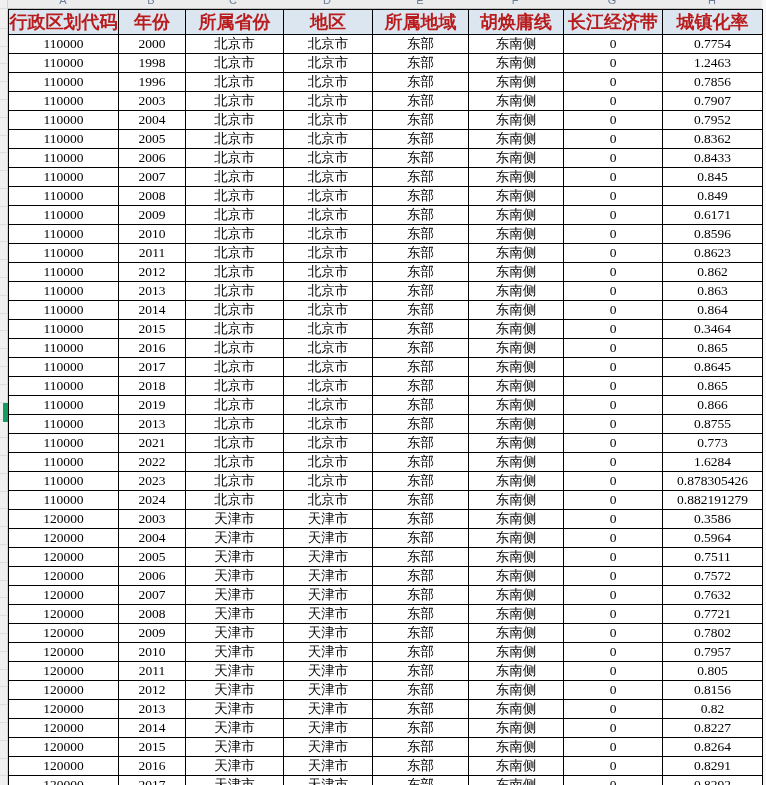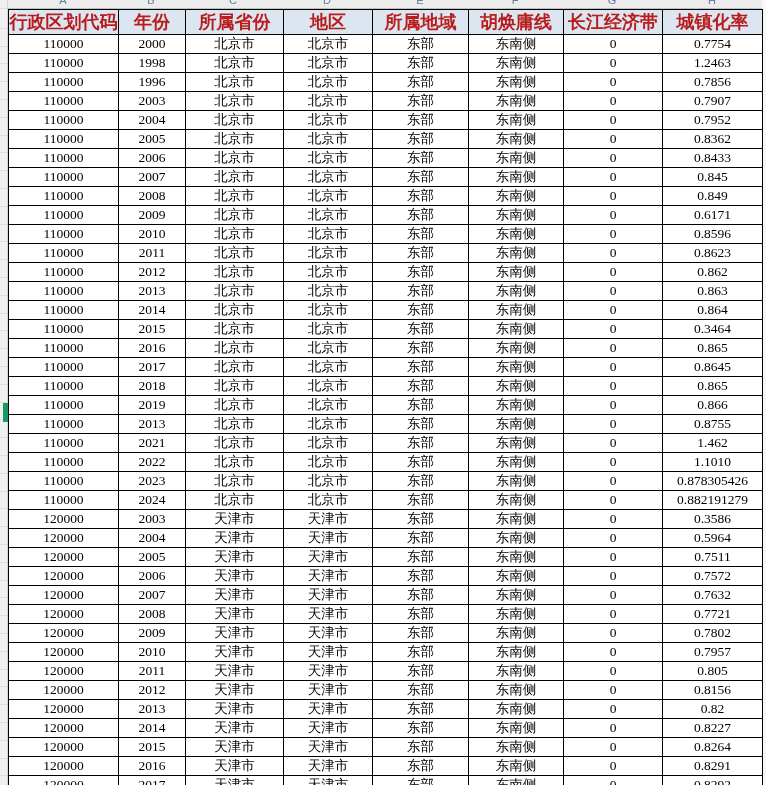--- a/index.html
+++ b/index.html
@@ -338,31 +338,31 @@
           <td>0.8755</td>
         </tr>
         <tr>
           <td>110000</td>
           <td>2021</td>
           <td>北京市</td>
           <td>北京市</td>
           <td>东部</td>
           <td>东南侧</td>
           <td>0</td>
-          <td>1.462</td>
+          <td>0.773</td>
         </tr>
         <tr>
           <td>110000</td>
           <td>2022</td>
           <td>北京市</td>
           <td>北京市</td>
           <td>东部</td>
           <td>东南侧</td>
           <td>0</td>
-          <td>1.1010</td>
+          <td>1.6284</td>
         </tr>
         <tr>
           <td>110000</td>
           <td>2023</td>
           <td>北京市</td>
           <td>北京市</td>
           <td>东部</td>
           <td>东南侧</td>
           <td>0</td>
           <td>0.878305426</td>

